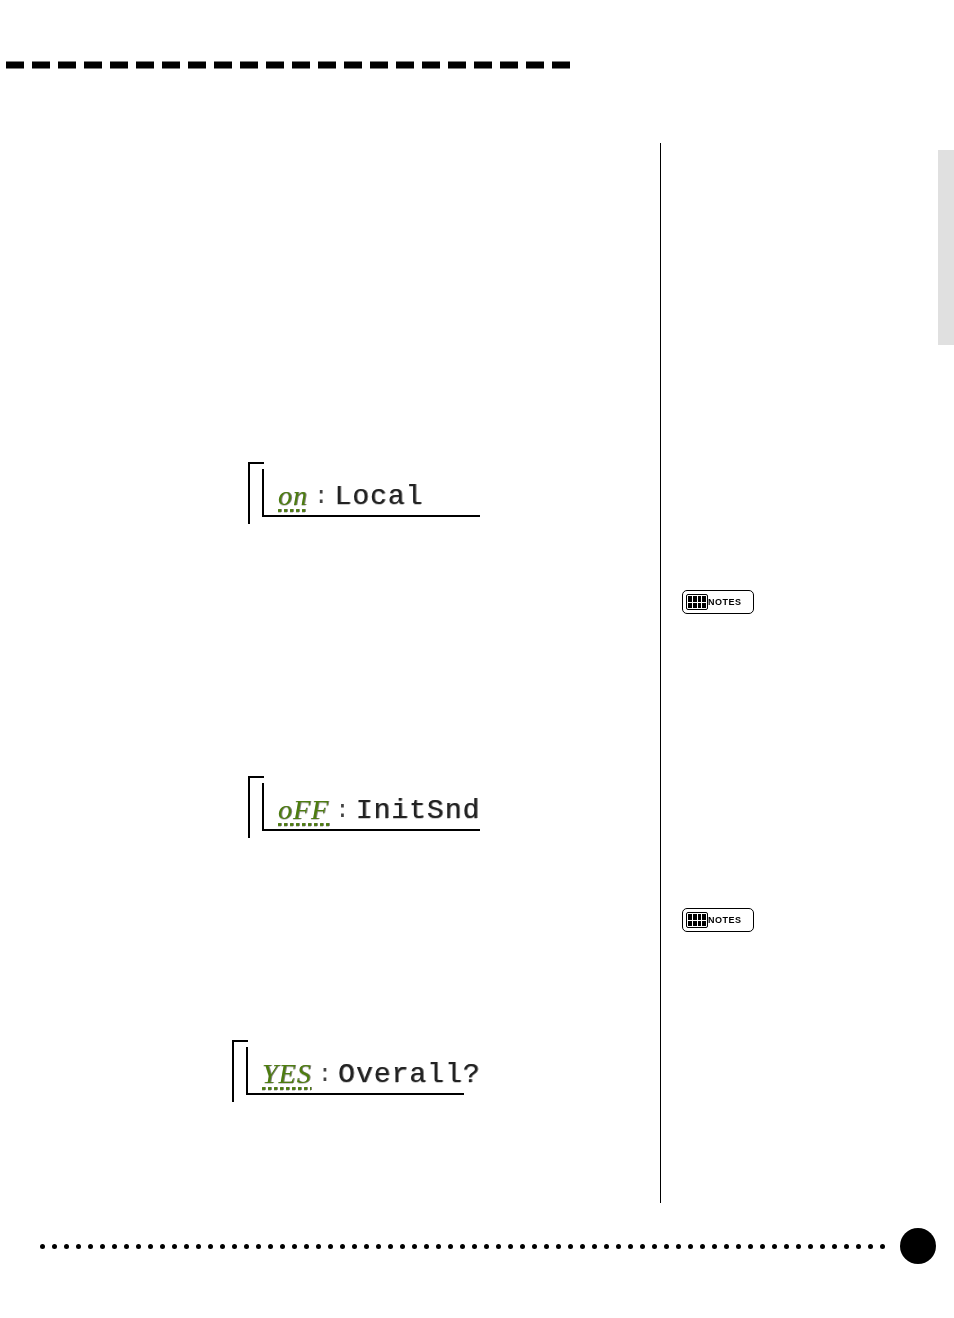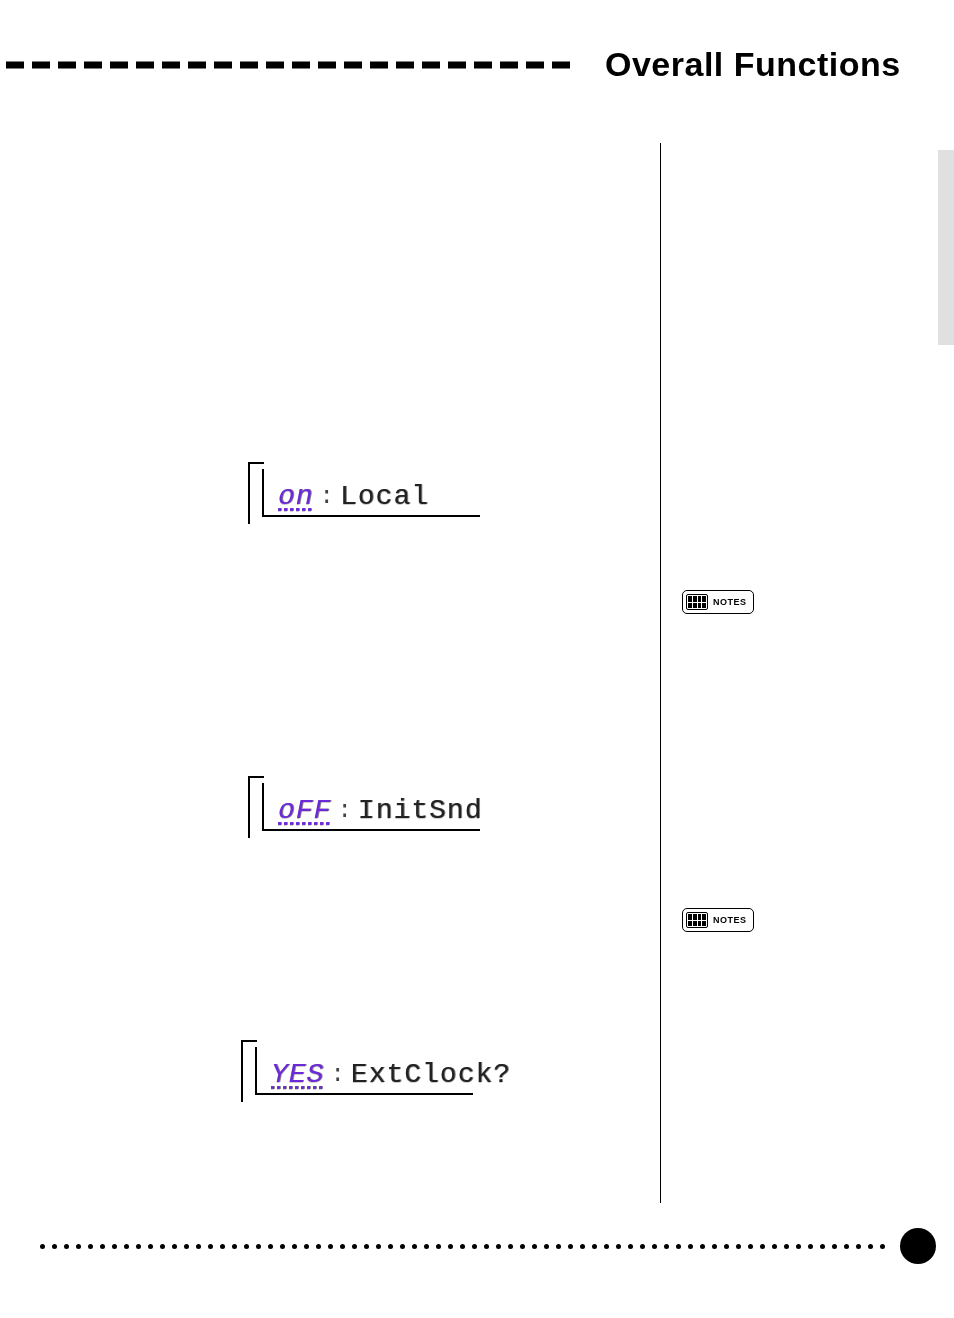--- a/index.html
+++ b/index.html
@@ -92,47 +92,47 @@
     position: absolute;
     left: 30px;
     right: 6px;
     top: 12px;
     bottom: 12px;
     display: flex;
     align-items: flex-end;
     gap: 6px;
   }
   .lcd .val {
-    font-family: Liberation Mono, monospace;
+    font-family: Liberation Serif, serif;
     font-size: 28px;
     font-style: italic;
     letter-spacing: 1px;
     text-decoration: underline dotted;
     text-underline-offset: 4px;
-    color: #6d28d9;
+    color: #4d7c0f;
     text-shadow: 1px 0 #888, 0 1px #ccc;
   }
   .lcd .lbl {
     font-family: "Courier New", monospace;
     font-size: 28px;
     letter-spacing: 1px;
     color: #222;
     text-shadow: 1px 0 #888, 0 1px #ccc;
   }
   .lcd .colon {
     font-family: "Courier New", monospace;
     font-size: 24px;
     color: #444;
     position: relative;
     top: -2px;
   }
 
   .lcd.one  { top: 462px;  left: 248px; }
   .lcd.two  { top: 776px;  left: 248px; }
-  .lcd.three{ top: 1040px; left: 241px; }
+  .lcd.three{ top: 1040px; left: 232px; }
 
   
   .notes-chip {
     position: absolute;
     left: 682px;
     width: 70px;
     height: 22px;
     border: 1px solid #000;
     border-radius: 5px;
     display: flex;
@@ -154,21 +154,20 @@
   .notes-chip .kbd span {
     background: #000;
     width: 100%;
     height: 100%;
   }
   .notes-chip .kbd span:nth-child(odd){ background:#000; }
   .notes-chip .txt {
     font-size: 9px;
     font-weight: bold;
     letter-spacing: 0.5px;
-    margin-left: 5px;
   }
   .notes-chip.one { top: 590px; }
   .notes-chip.two { top: 908px; }
 
   
   .bottom-dots {
     position: absolute;
     left: 40px;
     top: 1244px;
     height: 6px;
@@ -215,21 +214,20 @@
       <div class="dash" style="left: 370px;"></div>
       <div class="dash" style="left: 396px;"></div>
       <div class="dash" style="left: 422px;"></div>
       <div class="dash" style="left: 448px;"></div>
       <div class="dash" style="left: 474px;"></div>
       <div class="dash" style="left: 500px;"></div>
       <div class="dash" style="left: 526px;"></div>
       <div class="dash" style="left: 552px;"></div>
     </div>
 
-  <div class="page-title">Overall Functions</div>
 
   <div class="side-tab"></div>
 
   <div class="vsep"></div>
 
   <div class="lcd one">
     <div class="bracket"></div>
     <div class="inner"></div>
     <div class="text">
       <span class="val">on</span>
@@ -247,21 +245,21 @@
       <span class="lbl">InitSnd</span>
     </div>
   </div>
 
   <div class="lcd three">
     <div class="bracket"></div>
     <div class="inner"></div>
     <div class="text">
       <span class="val">YES</span>
       <span class="colon">:</span>
-      <span class="lbl">ExtClock?</span>
+      <span class="lbl">Overall?</span>
     </div>
   </div>
 
   <div class="notes-chip one">
     <div class="kbd">
         <span></span>
         <span></span>
         <span></span>
         <span></span>
         <span></span>

